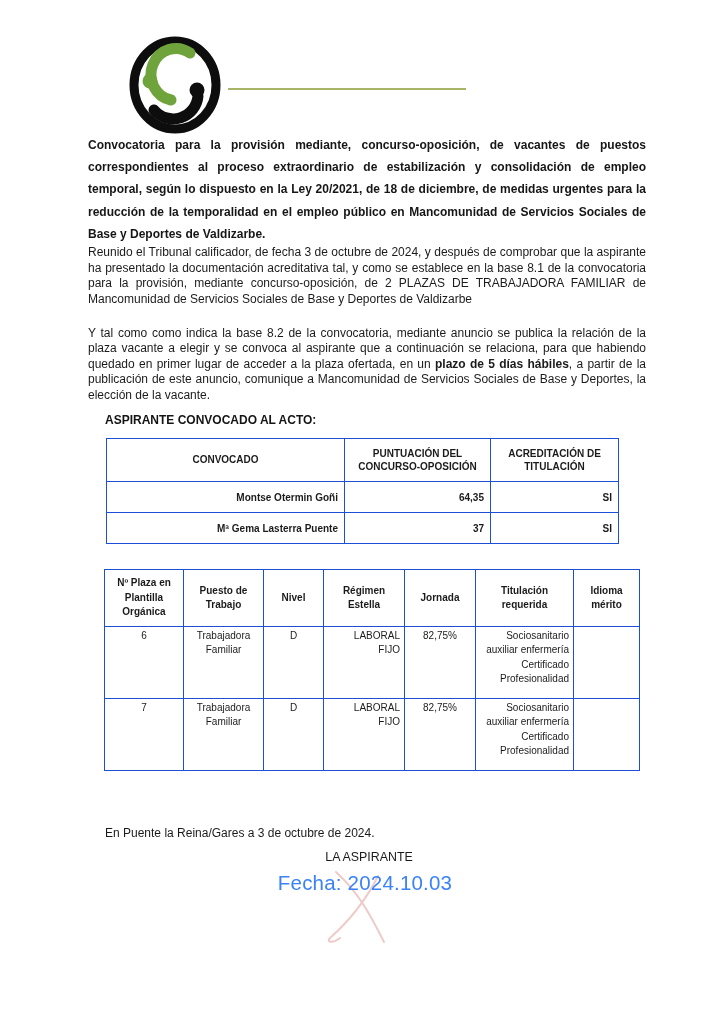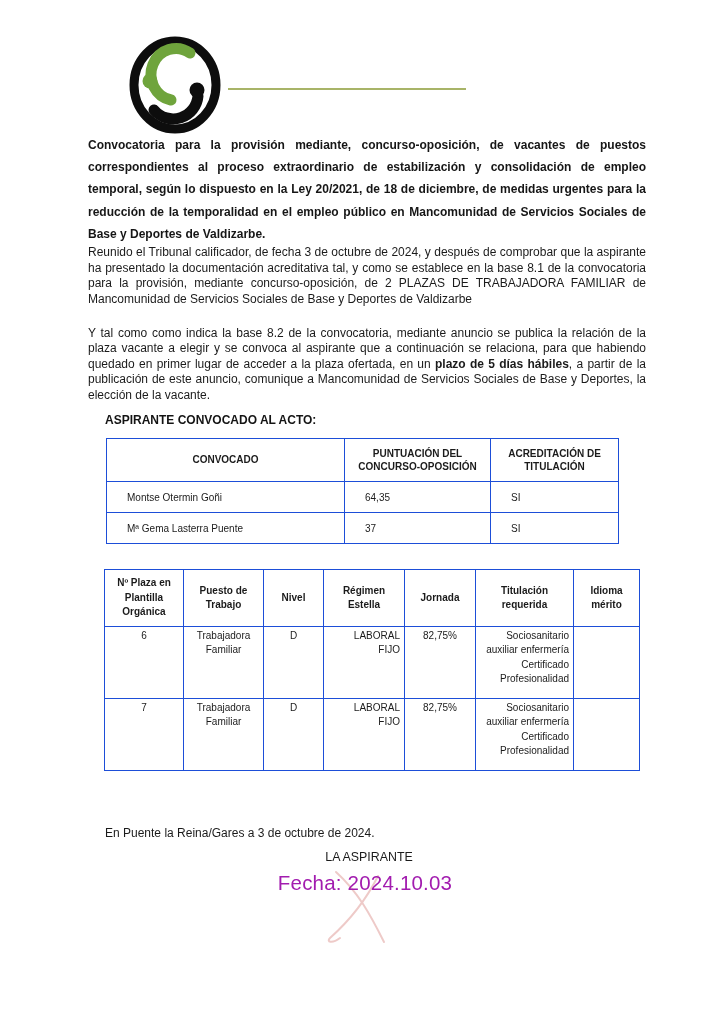--- a/index.html
+++ b/index.html
@@ -23,33 +23,33 @@
 
   .sec-heading { position:absolute; left:105px; font-size:12px; font-weight:bold; color:#141414; }
   .h-aspirante { top:413px; }
   .h-relacion { top:561px;margin-top:24px; }
 
   table { border-collapse:collapse; table-layout:fixed; position:absolute; background:#fff; }
   td, th { border:1px solid #1d4ed8; font-size:10px; overflow:hidden; }
 
   .t1 { left:106px; top:438px; width:512px; }
   .t1 th { height:43px; font-weight:bold; text-align:center; vertical-align:middle; line-height:13.5px; padding:2px 6px; }
-  .t1 td { height:31px; text-align:left; vertical-align:middle; padding:2px 20px; }
+  .t1 td { height:31px; text-align:right; vertical-align:middle; padding:2px 6px;font-weight:bold; }
 
   .t2 { left:104px; top:569px; width:535px; font-size:11.5px; }
   .t2 th { height:57px; font-weight:bold; text-align:center; vertical-align:middle; line-height:14.5px; padding:2px 4px; }
   .t2 td { height:72px; vertical-align:top; line-height:14.4px; padding:2px 4px; text-align:center; }
   .t2 td.al { text-align:right; padding-left:6px; }
 
   .place-date { position:absolute; left:105px; top:826px; font-size:12px; }
   .signer { position:absolute; left:105px; top:850px; width:528px; text-align:center; font-size:12.4px; }
 
   .stamp {
     position:absolute; left:105px; top:872px; width:520px;
-    text-align:center; font-size:20.5px; line-height:22px; color:#a21caf;
+    text-align:center; font-size:20.5px; line-height:22px; color:#3b82f6;
     letter-spacing:0.2px;
   }
   .sig-flourish { position:absolute; left:318px; top:866px; pointer-events:none; }
 </style>
 </head>
 <body>
 
 <div class="page">
 
   <div class="logo">

